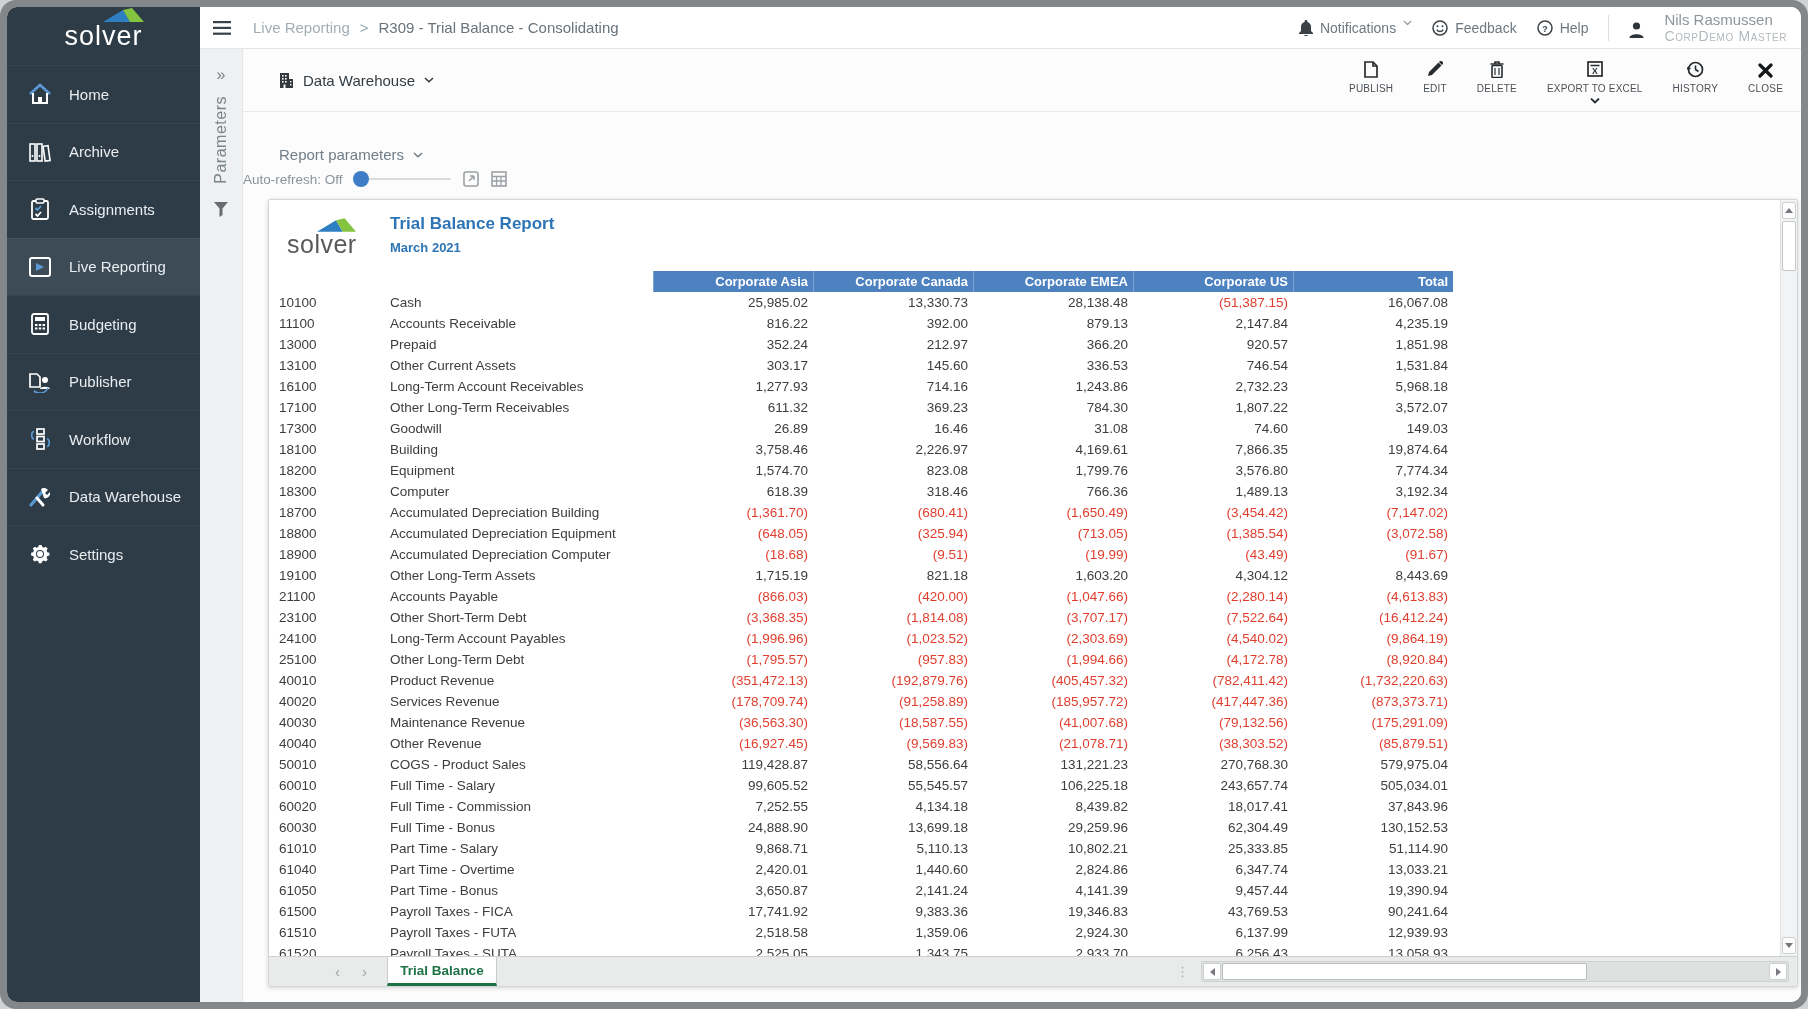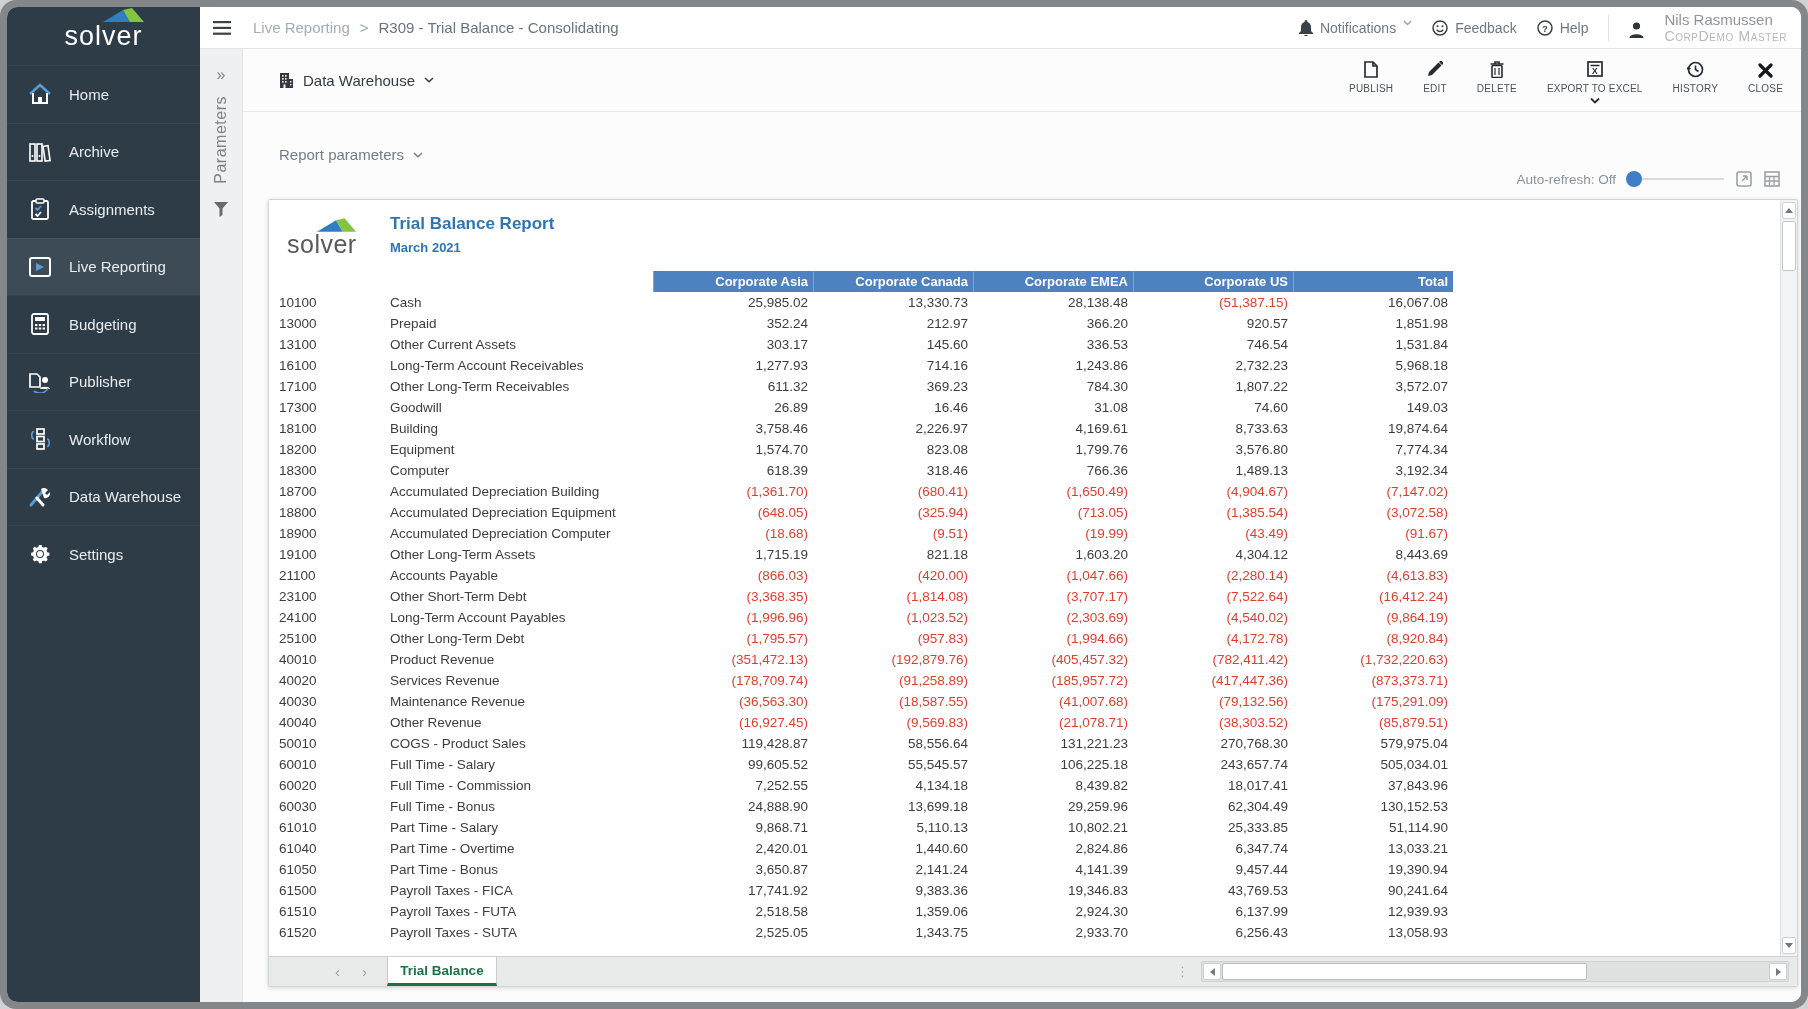--- a/index.html
+++ b/index.html
@@ -48,22 +48,22 @@
   .src { display:flex; align-items:center; gap:9px; font-size:15px; color:#333c42; cursor:pointer; }
   .tools { margin-left:auto; display:flex; gap:30px; align-items:flex-start; padding-top:4px; }
   .tool { display:flex; flex-direction:column; align-items:center; gap:5px; font-size:10px;
           color:#4a5157; letter-spacing:.2px; cursor:pointer; position:relative; }
   .tool-ico { height:18px; display:flex; align-items:flex-end; justify-content:center;
               font-size:17px; color:#272c30; line-height:18px; }
   .tool-caret { margin-top:-1px; }
 
   .rp-row { margin:34px 0 0 36px; font-size:15px; color:#717d86; display:flex; gap:9px;
             align-items:center; cursor:pointer; width:fit-content; }
-  .auto-row { display:flex; justify-content:flex-end; align-items:center; gap:12px;
-              margin:8px 21px 0 0; font-size:13.5px; color:#8b939a; }
+  .auto-row { display:flex; align-items:center; gap:12px;
+              margin:8px 12px 0 0; font-size:13.5px; color:#8b939a; }
   .slider { position:relative; width:96px; height:16px; }
   .slider-track { position:absolute; left:0; right:0; top:7px; height:2px; background:#d9dcde; }
   .slider-knob { position:absolute; left:-2px; top:0; width:16px; height:16px; border-radius:50%;
                  background:#3f7ec7; cursor:pointer; }
 
   
   .card { margin:12px 0 0 25px; width:1530px; height:788px; background:#fff;
           border:1px solid #d3d6d8; border-radius:2px; box-shadow:0 1px 4px rgba(0,0,0,.16);
           position:relative; overflow:hidden; }
   .sheet { position:absolute; left:0; top:0; right:17px; bottom:30px; overflow:hidden; background:#fff; }
@@ -443,20 +443,29 @@
                   <div class="t-row tgrid">
                     <div class="t-code">10100</div>
                     <div class="t-name">Cash</div>
                     <div class="t-val">25,985.02</div>
                     <div class="t-val">13,330.73</div>
                     <div class="t-val">28,138.48</div>
                     <div class="t-val neg">(51,387.15)</div>
                     <div class="t-val">16,067.08</div>
                   </div>
                   <div class="t-row tgrid">
+                    <div class="t-code">11100</div>
+                    <div class="t-name">Accounts Receivable</div>
+                    <div class="t-val">816.22</div>
+                    <div class="t-val">392.00</div>
+                    <div class="t-val">879.13</div>
+                    <div class="t-val">2,147.84</div>
+                    <div class="t-val">4,235.19</div>
+                  </div>
+                  <div class="t-row tgrid">
                     <div class="t-code">13000</div>
                     <div class="t-name">Prepaid</div>
                     <div class="t-val">352.24</div>
                     <div class="t-val">212.97</div>
                     <div class="t-val">366.20</div>
                     <div class="t-val">920.57</div>
                     <div class="t-val">1,851.98</div>
                   </div>
                   <div class="t-row tgrid">
                     <div class="t-code">13100</div>
@@ -493,21 +502,21 @@
                     <div class="t-val">31.08</div>
                     <div class="t-val">74.60</div>
                     <div class="t-val">149.03</div>
                   </div>
                   <div class="t-row tgrid">
                     <div class="t-code">18100</div>
                     <div class="t-name">Building</div>
                     <div class="t-val">3,758.46</div>
                     <div class="t-val">2,226.97</div>
                     <div class="t-val">4,169.61</div>
-                    <div class="t-val">8,733.63</div>
+                    <div class="t-val">7,866.35</div>
                     <div class="t-val">19,874.64</div>
                   </div>
                   <div class="t-row tgrid">
                     <div class="t-code">18200</div>
                     <div class="t-name">Equipment</div>
                     <div class="t-val">1,574.70</div>
                     <div class="t-val">823.08</div>
                     <div class="t-val">1,799.76</div>
                     <div class="t-val">3,576.80</div>
                     <div class="t-val">7,774.34</div>
@@ -520,21 +529,21 @@
                     <div class="t-val">766.36</div>
                     <div class="t-val">1,489.13</div>
                     <div class="t-val">3,192.34</div>
                   </div>
                   <div class="t-row tgrid">
                     <div class="t-code">18700</div>
                     <div class="t-name">Accumulated Depreciation Building</div>
                     <div class="t-val neg">(1,361.70)</div>
                     <div class="t-val neg">(680.41)</div>
                     <div class="t-val neg">(1,650.49)</div>
-                    <div class="t-val neg">(4,904.67)</div>
+                    <div class="t-val neg">(3,454.42)</div>
                     <div class="t-val neg">(7,147.02)</div>
                   </div>
                   <div class="t-row tgrid">
                     <div class="t-code">18800</div>
                     <div class="t-name">Accumulated Depreciation Equipment</div>
                     <div class="t-val neg">(648.05)</div>
                     <div class="t-val neg">(325.94)</div>
                     <div class="t-val neg">(713.05)</div>
                     <div class="t-val neg">(1,385.54)</div>
                     <div class="t-val neg">(3,072.58)</div>

